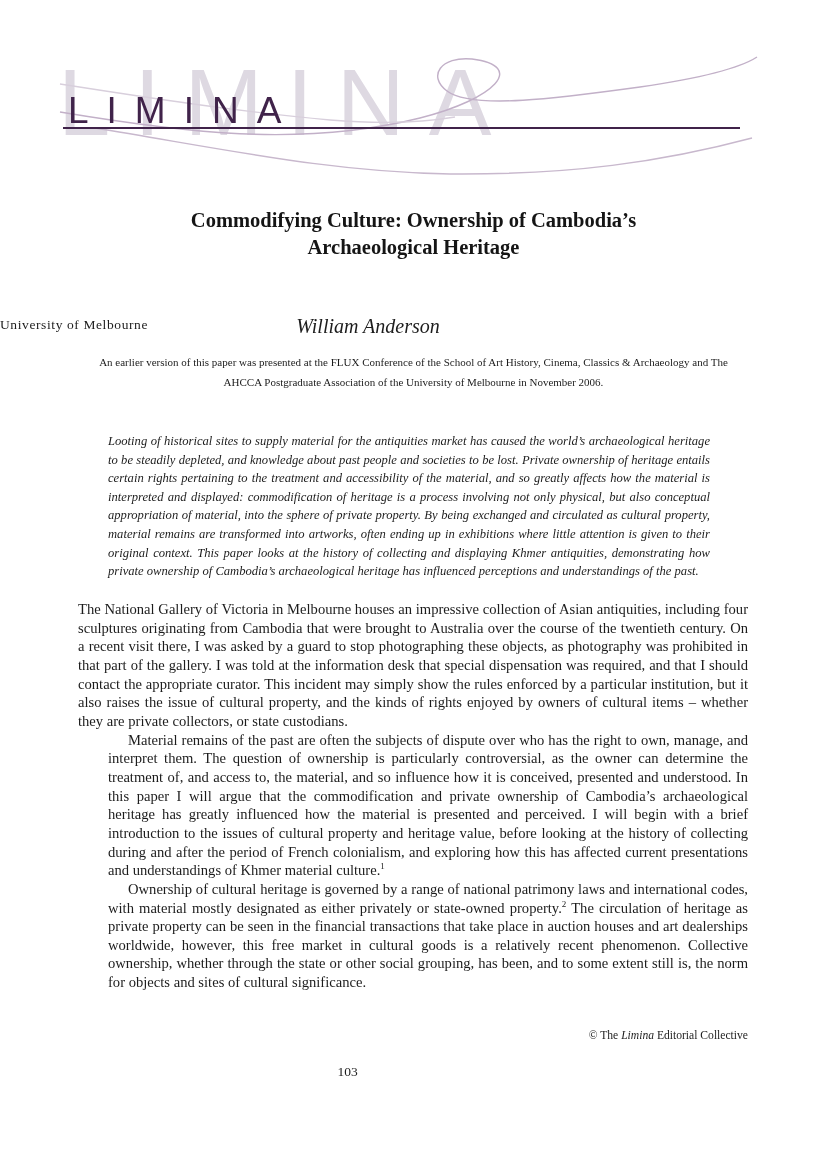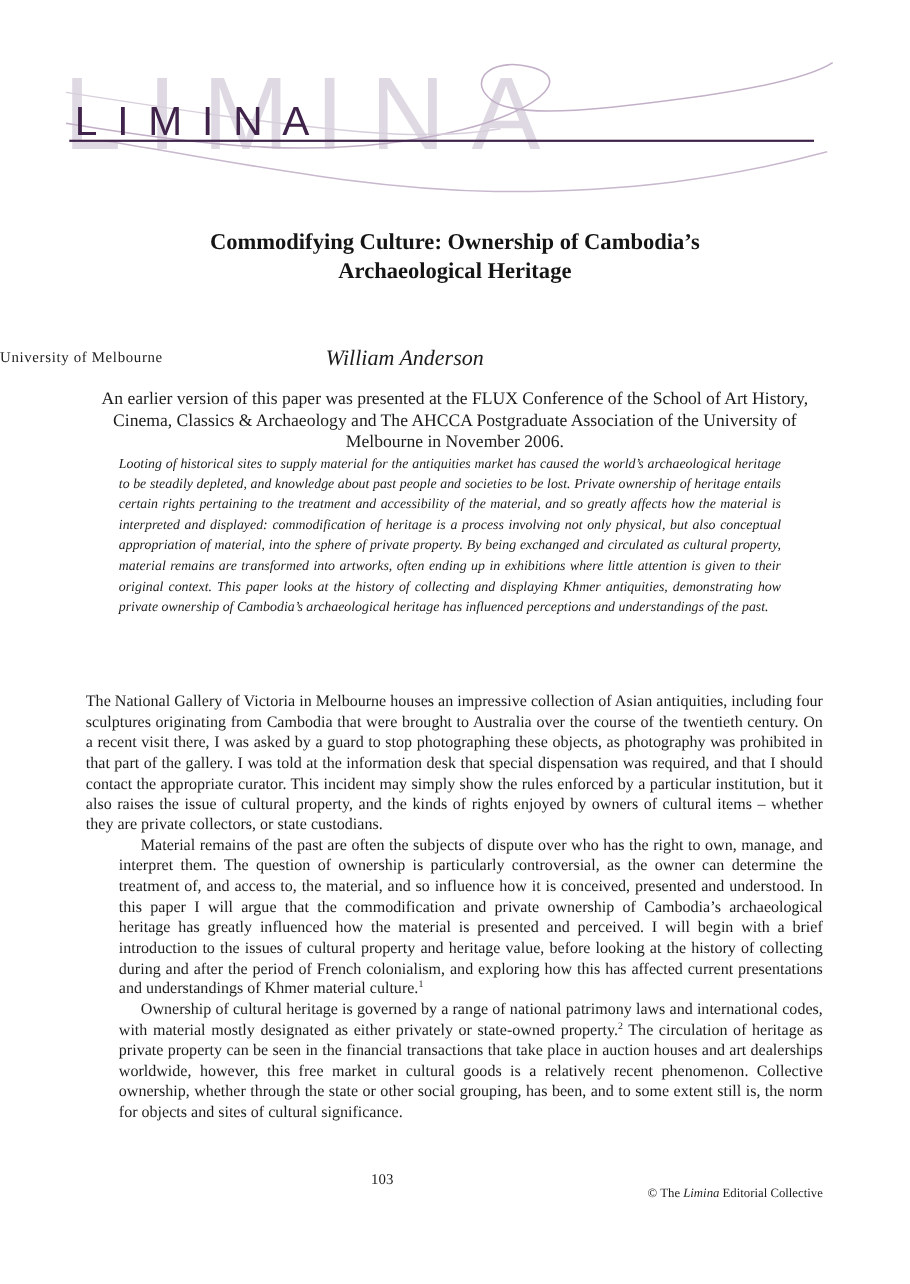--- a/index.html
+++ b/index.html
@@ -108,38 +108,38 @@
     width: 827px;
     font-size: 13.5px;
     letter-spacing: 0.6px;
   }
   .presentation-note {
     position: absolute;
     top: 353px;
     left: 88px;
     width: 651px;
     text-align: center;
-    font-size: 16px;
+    font-size: 11px;
     line-height: 19.5px;
   }
   .abstract {
     position: absolute;
-    top: 412px;
+    top: 432px;
     left: 108px;
     width: 602px;
     font-style: italic;
     font-size: 12.6px;
     line-height: 18.6px;
     text-align: justify;
   }
 
   
   .body-text {
     position: absolute;
-    top: 629px;
+    top: 600px;
     left: 78px;
     width: 670px;
     font-size: 14.6px;
     line-height: 18.65px;
     text-align: justify;
   }
   .body-text p {
     margin: 0;
     padding: 0;
   }
@@ -156,21 +156,21 @@
   .page-number {
     position: absolute;
     top: 1064px;
     left: 0;
     width: 695px;
     text-align: center;
     font-size: 13.5px;
   }
   .colophon {
     position: absolute;
-    top: 1077px;
+    top: 1028px;
     left: 63px;
     width: 685px;
     text-align: right;
     font-size: 11.6px;
     line-height: 15px;
   }
   .colophon .journal-italic { font-style: italic; }
   .colophon a {
     color: #1c1c1c;
     text-decoration: none;

